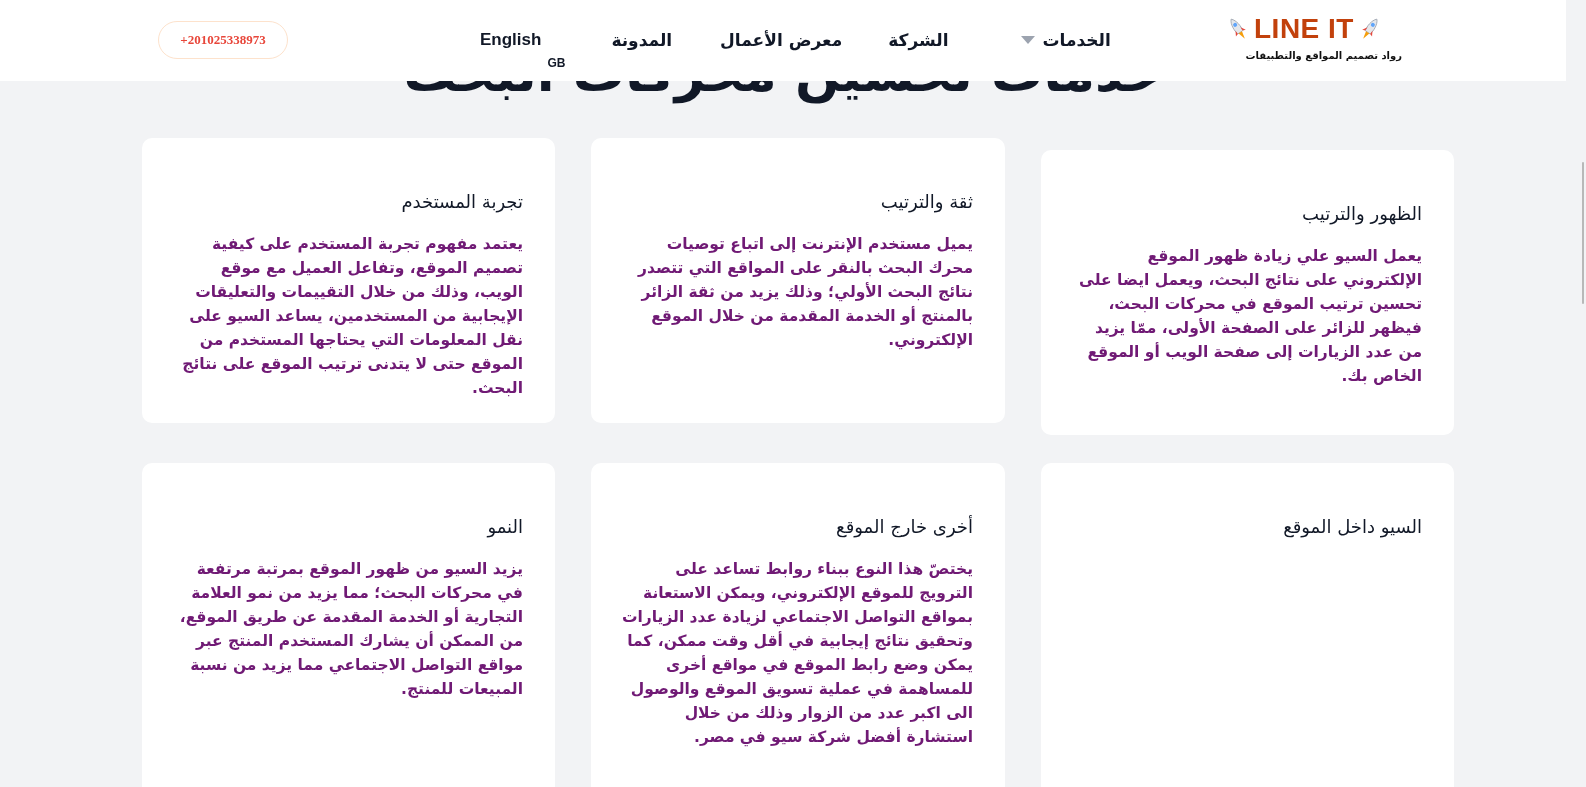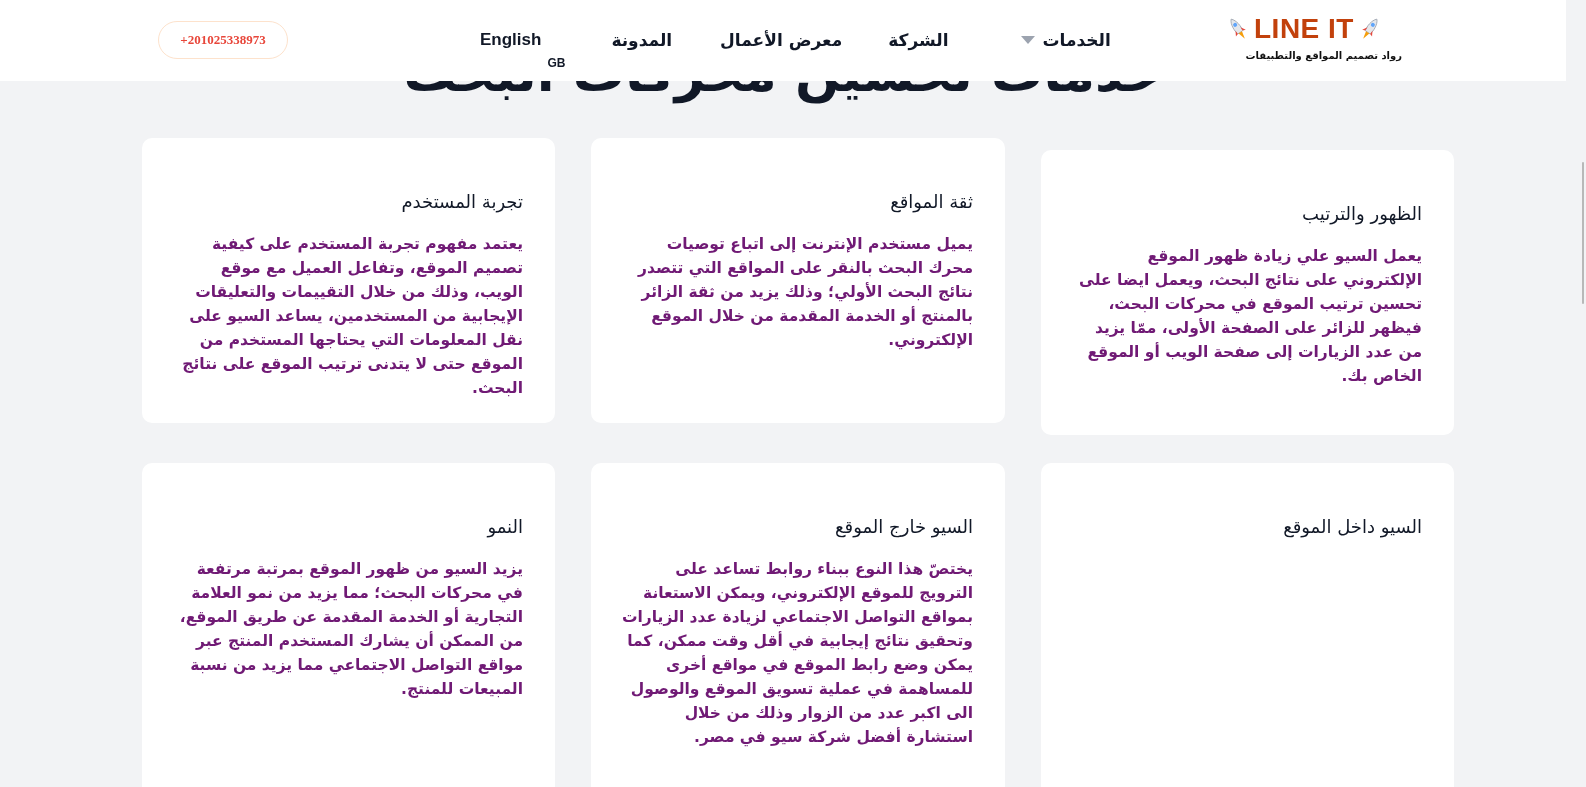--- a/index.html
+++ b/index.html
@@ -150,32 +150,32 @@
 
     <a class="phone-pill">+201025338973</a>
   </header>
 
   <section>
     <article class="card c1">
       <h3 class="card-title">الظهور والترتيب</h3>
       <p class="card-body">يعمل السيو علي زيادة ظهور الموقع الإلكتروني على نتائج البحث، ويعمل ايضا على تحسين ترتيب الموقع في محركات البحث، فيظهر للزائر على الصفحة الأولى، ممّا يزيد من عدد الزيارات إلى صفحة الويب أو الموقع الخاص بك.</p>
     </article>
     <article class="card c2">
-      <h3 class="card-title">ثقة المواقع</h3>
+      <h3 class="card-title">ثقة والترتيب</h3>
       <p class="card-body">يميل مستخدم الإنترنت إلى اتباع توصيات محرك البحث بالنقر على المواقع التي تتصدر نتائج البحث الأولي؛ وذلك يزيد من ثقة الزائر بالمنتج أو الخدمة المقدمة من خلال الموقع الإلكتروني.</p>
     </article>
     <article class="card c3">
       <h3 class="card-title">تجربة المستخدم</h3>
       <p class="card-body">يعتمد مفهوم تجربة المستخدم على كيفية تصميم الموقع، وتفاعل العميل مع موقع الويب، وذلك من خلال التقييمات والتعليقات الإيجابية من المستخدمين، يساعد السيو على نقل المعلومات التي يحتاجها المستخدم من الموقع حتى لا يتدنى ترتيب الموقع على نتائج البحث.</p>
     </article>
     <article class="card c4">
       <h3 class="card-title">السيو داخل الموقع</h3>
     </article>
     <article class="card c5">
-      <h3 class="card-title">السيو خارج الموقع</h3>
+      <h3 class="card-title">أخرى خارج الموقع</h3>
       <p class="card-body">يختصّ هذا النوع ببناء روابط تساعد على الترويج للموقع الإلكتروني، ويمكن الاستعانة بمواقع التواصل الاجتماعي لزيادة عدد الزيارات وتحقيق نتائج إيجابية في أقل وقت ممكن، كما يمكن وضع رابط الموقع في مواقع أخرى للمساهمة في عملية تسويق الموقع والوصول الى اكبر عدد من الزوار وذلك من خلال استشارة أفضل شركة سيو في مصر.</p>
     </article>
     <article class="card c6">
       <h3 class="card-title">النمو</h3>
       <p class="card-body">يزيد السيو من ظهور الموقع بمرتبة مرتفعة في محركات البحث؛ مما يزيد من نمو العلامة التجارية أو الخدمة المقدمة عن طريق الموقع، من الممكن أن يشارك المستخدم المنتج عبر مواقع التواصل الاجتماعي مما يزيد من نسبة المبيعات للمنتج.</p>
     </article>
   </section>
 
   <div class="scrollbar-track">
     <div class="scrollbar-thumb"></div>

